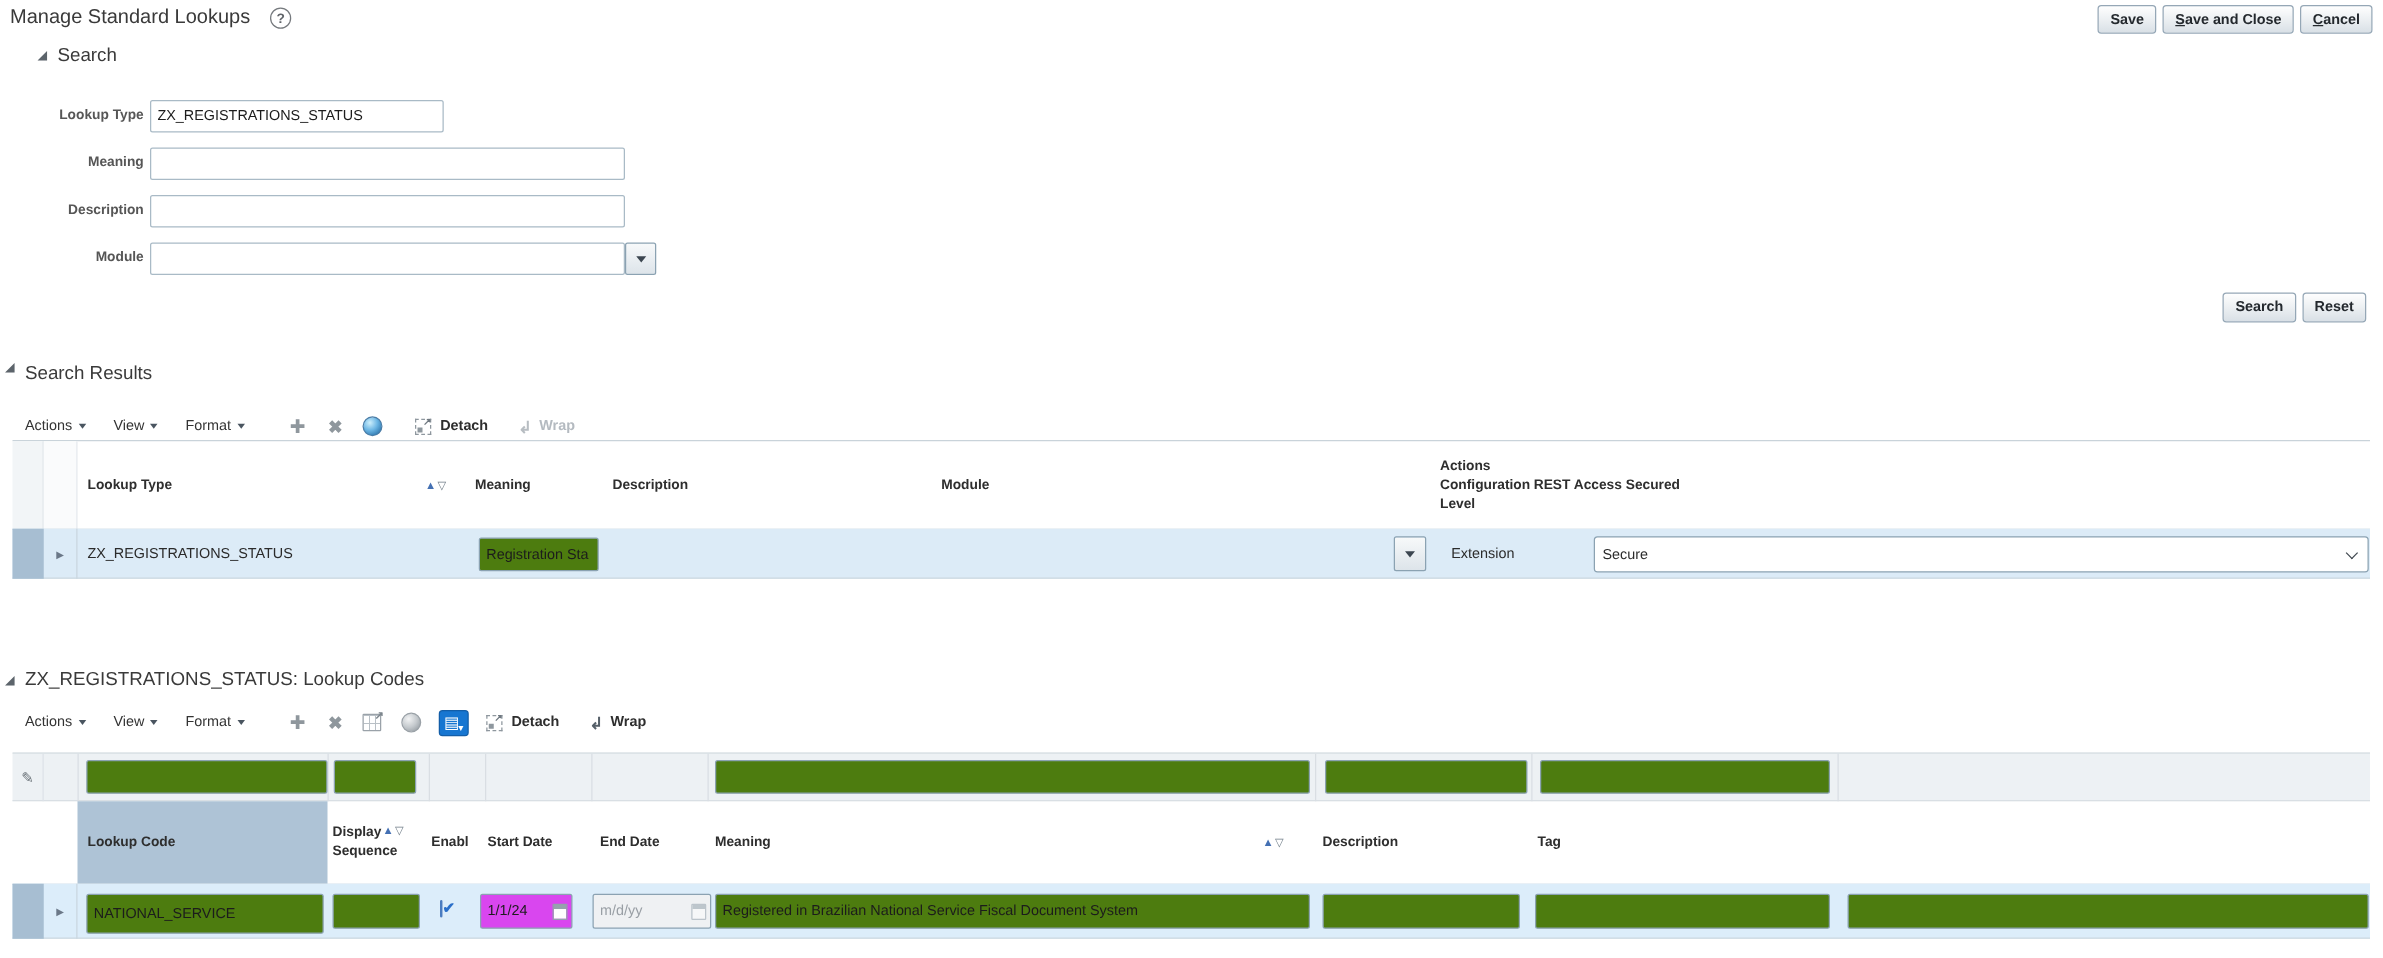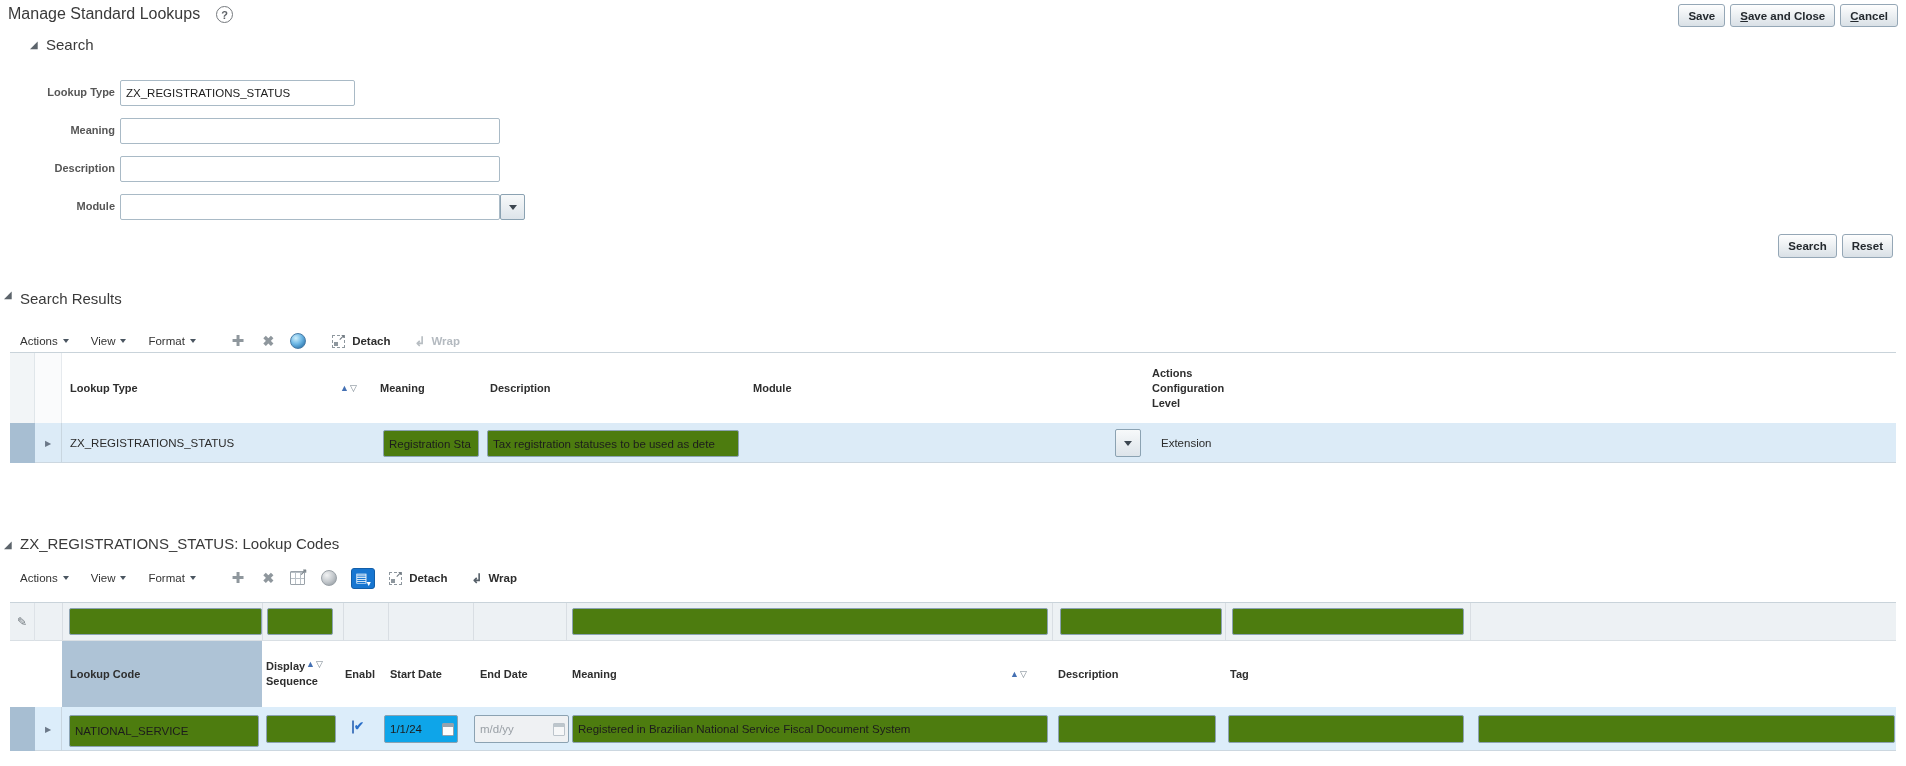--- a/index.html
+++ b/index.html
@@ -17,21 +17,21 @@
   
   .tin{border:1px solid #8ba2b2;border-radius:2px;background:#4d7c0f;padding:0 5px;font-size:11.5px;color:#1c1c1c;}
   .sin{border:1px solid #a9bac6;border-radius:2px;background:#fff;padding:0 5px;font-size:11.5px;color:#1c1c1c;}
   .ddbtn{display:inline-flex;align-items:center;justify-content:center;border:1px solid #8ba2b2;border-radius:2px;
          background:linear-gradient(#f7f9fa,#dde4ea);cursor:pointer;}
   .caret{width:0;height:0;border-left:4px solid transparent;border-right:4px solid transparent;border-top:5px solid #3c4650;}
   .mcaret{width:0;height:0;border-left:3.5px solid transparent;border-right:3.5px solid transparent;border-top:4.5px solid #4a5560;}
   .sel{display:flex;align-items:center;justify-content:space-between;border:1px solid #8ba2b2;border-radius:3px;background:#fff;
        padding:0 9px 0 6px;cursor:pointer;}
   .chev{width:7px;height:7px;border-right:1.7px solid #3e464e;border-bottom:1.7px solid #3e464e;transform:rotate(45deg);margin-top:-3px;}
-  .dfield{position:absolute;display:flex;align-items:center;border:1px solid #8ba2b2;border-radius:2px;background:#0ea5e9;padding:0 3px 0 5px;}
+  .dfield{position:absolute;display:flex;align-items:center;border:1px solid #8ba2b2;border-radius:2px;background:#d946ef;padding:0 3px 0 5px;}
   .dfield input{border:none;background:transparent;flex:1;min-width:0;font-size:11.5px;color:#1c1c1c;}
   .dfield.dim{background:#eff1f3;}
   .dfield.dim input::placeholder{color:#999fa5;}
 
   
   .sechdr{font-size:15px;color:#3a3a3a;}
   .disc{font-size:10px;color:#5c646b;line-height:10px;cursor:pointer;}
   .disc::before{content:"◢";}
   .flabel{position:absolute;left:0;width:115px;text-align:right;font-weight:700;font-size:11px;color:#565656;}
   .hdrtxt{font-weight:700;font-size:11px;color:#2e2e2e;white-space:nowrap;}
@@ -165,34 +165,38 @@
     <div class="abs" style="left:25px;top:0;width:27px;height:70px;background:#fafbfc;border-right:1px solid #e6eaee;"></div>
     <div class="cell hdrtxt" style="left:60px;top:0;height:70px;">Lookup Type</div>
     <div class="cell sorts" style="left:330px;top:0;height:70px;">
       <span class="s-asc"></span>
         <span class="s-desc"></span>
     </div>
     <div class="cell hdrtxt" style="left:370px;top:0;height:70px;">Meaning</div>
     <div class="cell hdrtxt" style="left:480px;top:0;height:70px;">Description</div>
     <div class="cell hdrtxt" style="left:743px;top:0;height:70px;">Module</div>
     <div class="cell hdrtxt" style="left:1142px;top:0;width:80px;height:70px;white-space:normal;line-height:15px;">Actions Configuration Level</div>
+    <div class="cell hdrtxt" style="left:1217px;top:0;height:70px;">REST Access Secured</div>
     <div class="hline" style="left:0;top:70px;width:1886px;"></div>
 
     <div class="row-blue" style="left:0;top:70px;width:1886px;height:40px;">
       <div class="rowsel" style="left:0;top:0;width:25px;height:40px;"></div>
       <div class="cell" style="left:25px;top:0;width:27px;height:40px;justify-content:center;border-right:1px solid #c9d6e0;">
         <span class="ic-expand"></span>
       </div>
       <div class="cell" style="left:60px;top:0;height:40px;color:#2b2b2b;">ZX_REGISTRATIONS_STATUS</div>
       <input class="abs tin" style="left: 373px; top: 7px; width: 96px; height: 27px;" value="Registration Sta">
-      <input class="abs tin" style="left: 477px; top: 7px; width: 252px; height: 27px;" value="Tax registration statuses to be used as dete">
       <span class="abs ddbtn" style="left:1105px;top:6px;width:26px;height:28px;">
           <span class="caret"></span>
         </span>
       <div class="cell" style="left:1151px;top:0;height:40px;">Extension</div>
+      <div class="sel abs" style="left:1265px;top:6px;width:620px;height:29px;">
+        <span>Secure</span>
+        <span class="chev"></span>
+      </div>
     </div>
   </div>
 
   <span class="abs disc" style="left:4px;top:540px;"></span>
   <div class="abs sechdr" style="left:20px;top:535px;">ZX_REGISTRATIONS_STATUS: Lookup Codes</div>
 
   <div class="tb" style="left:20px;top:567px;">
     <span class="menu">
         <span>Actions</span>
         <span class="mcaret"></span>

